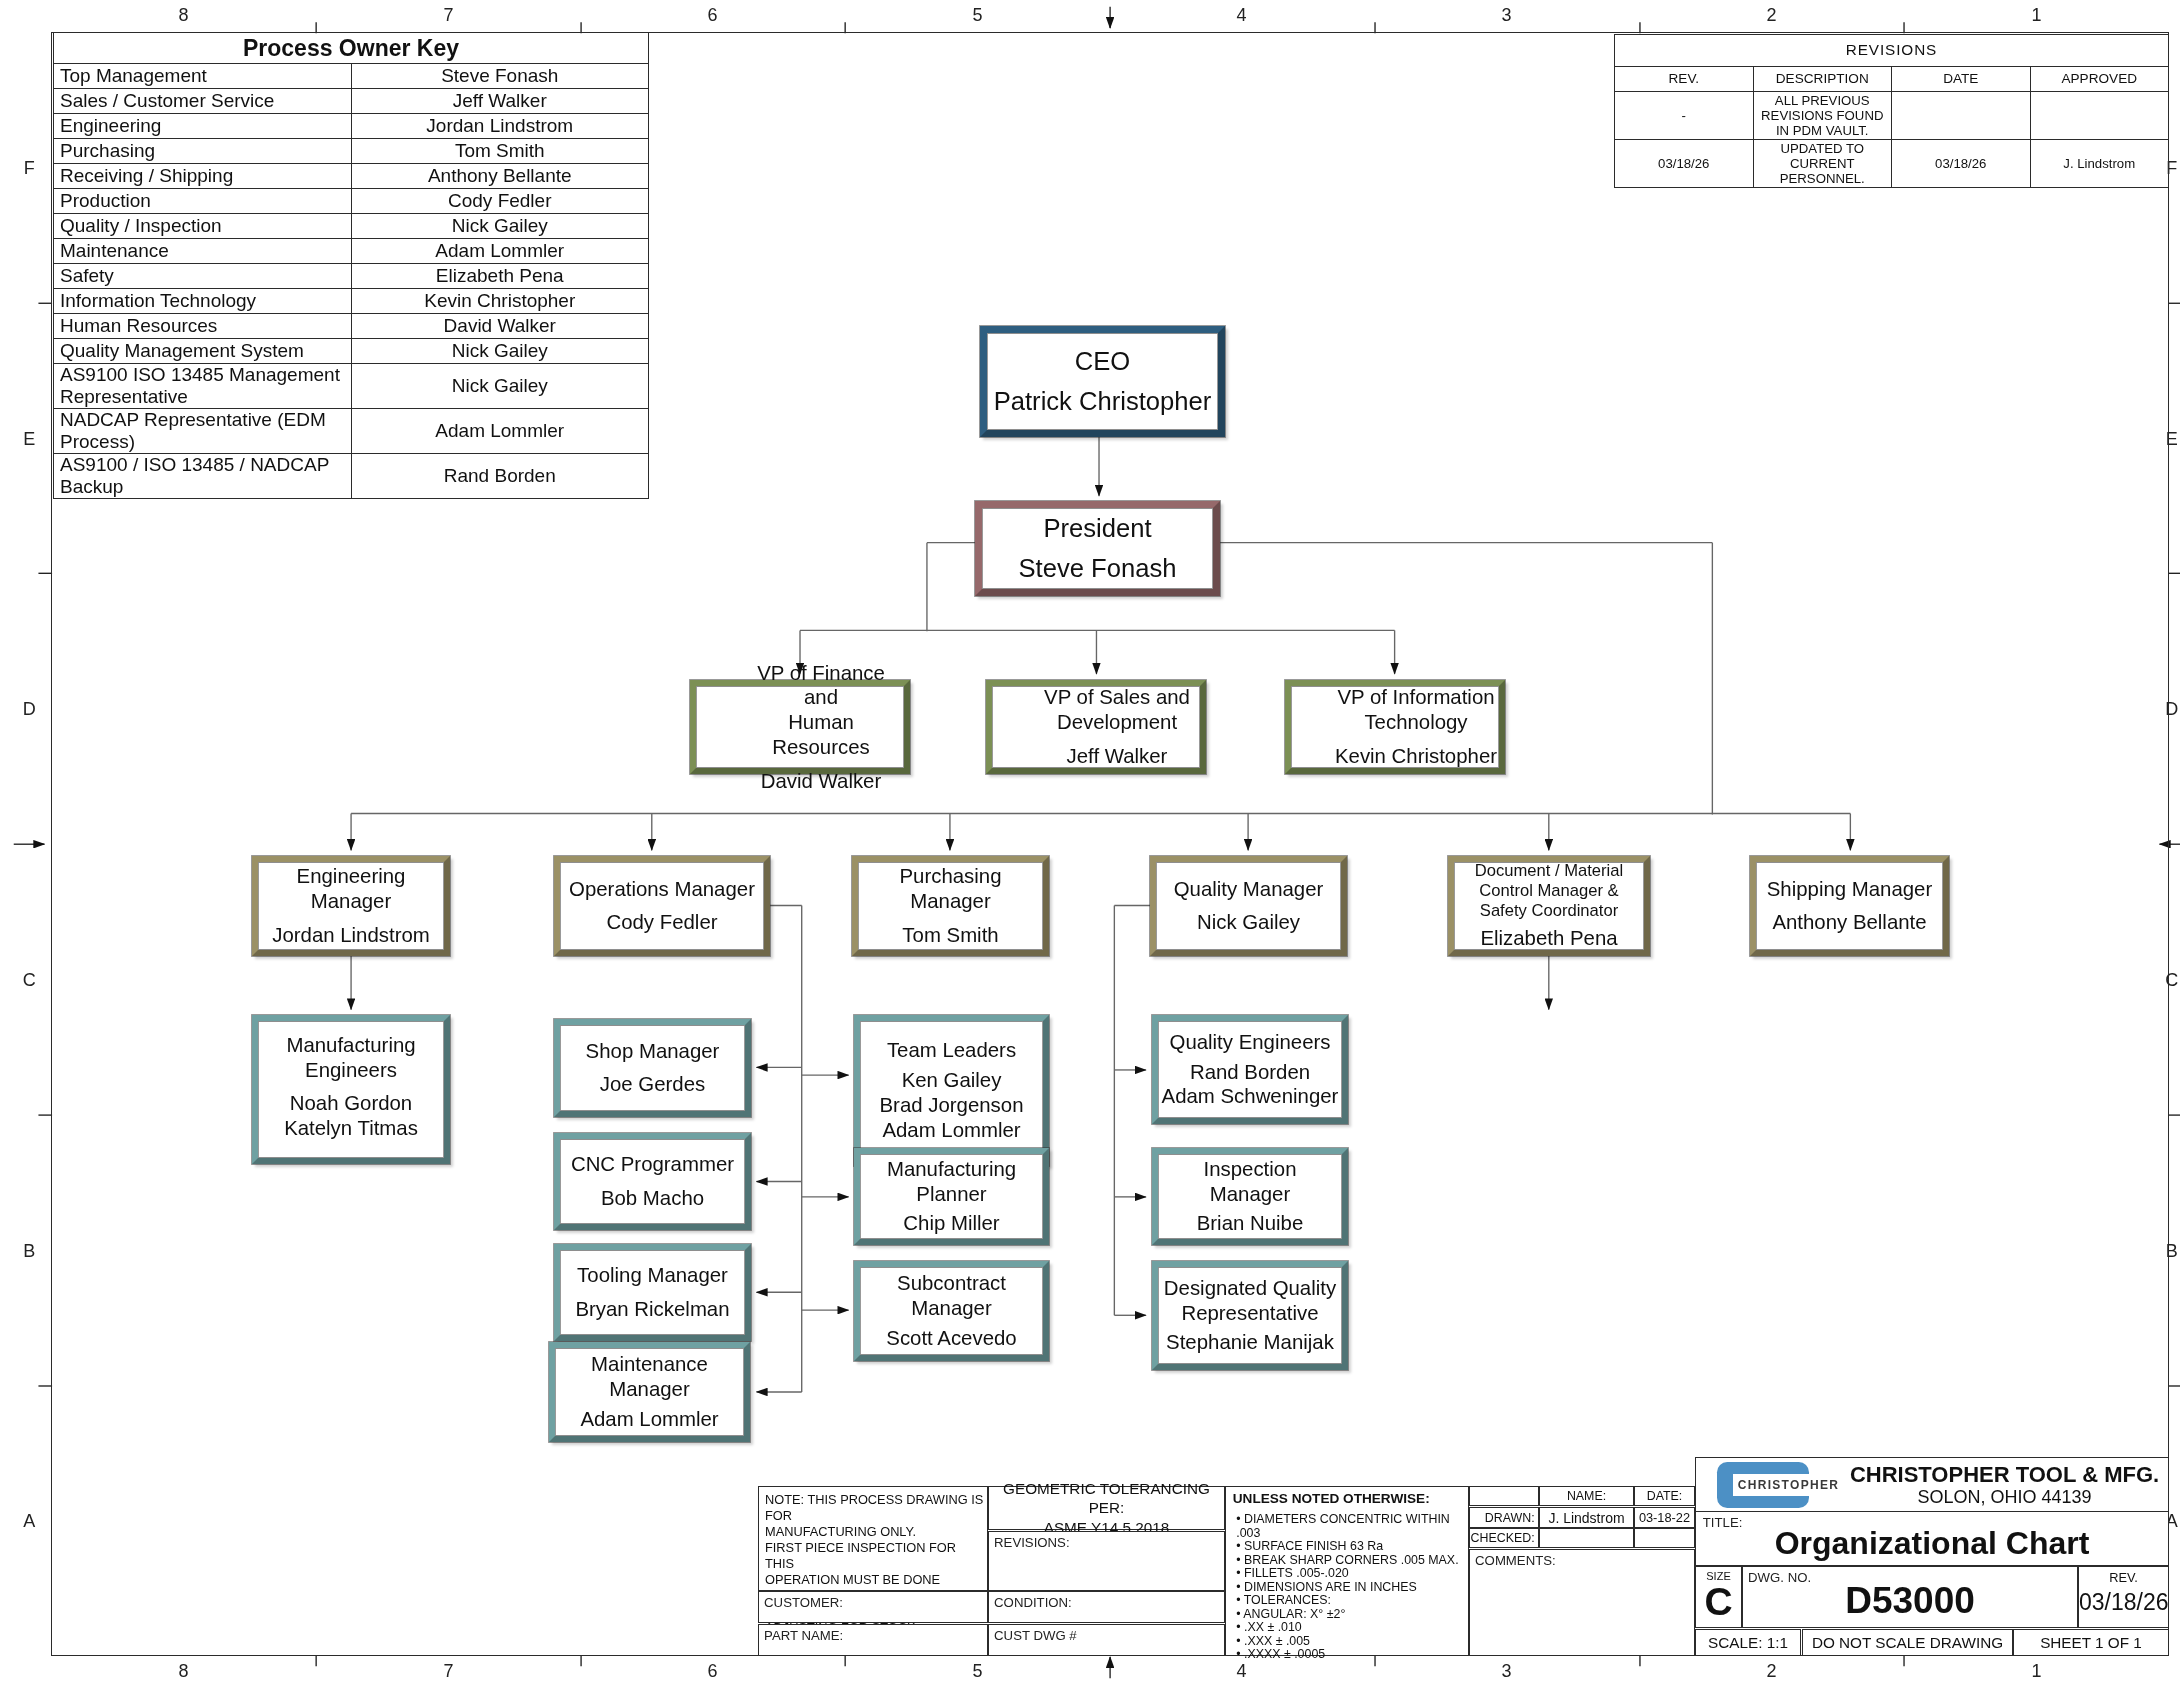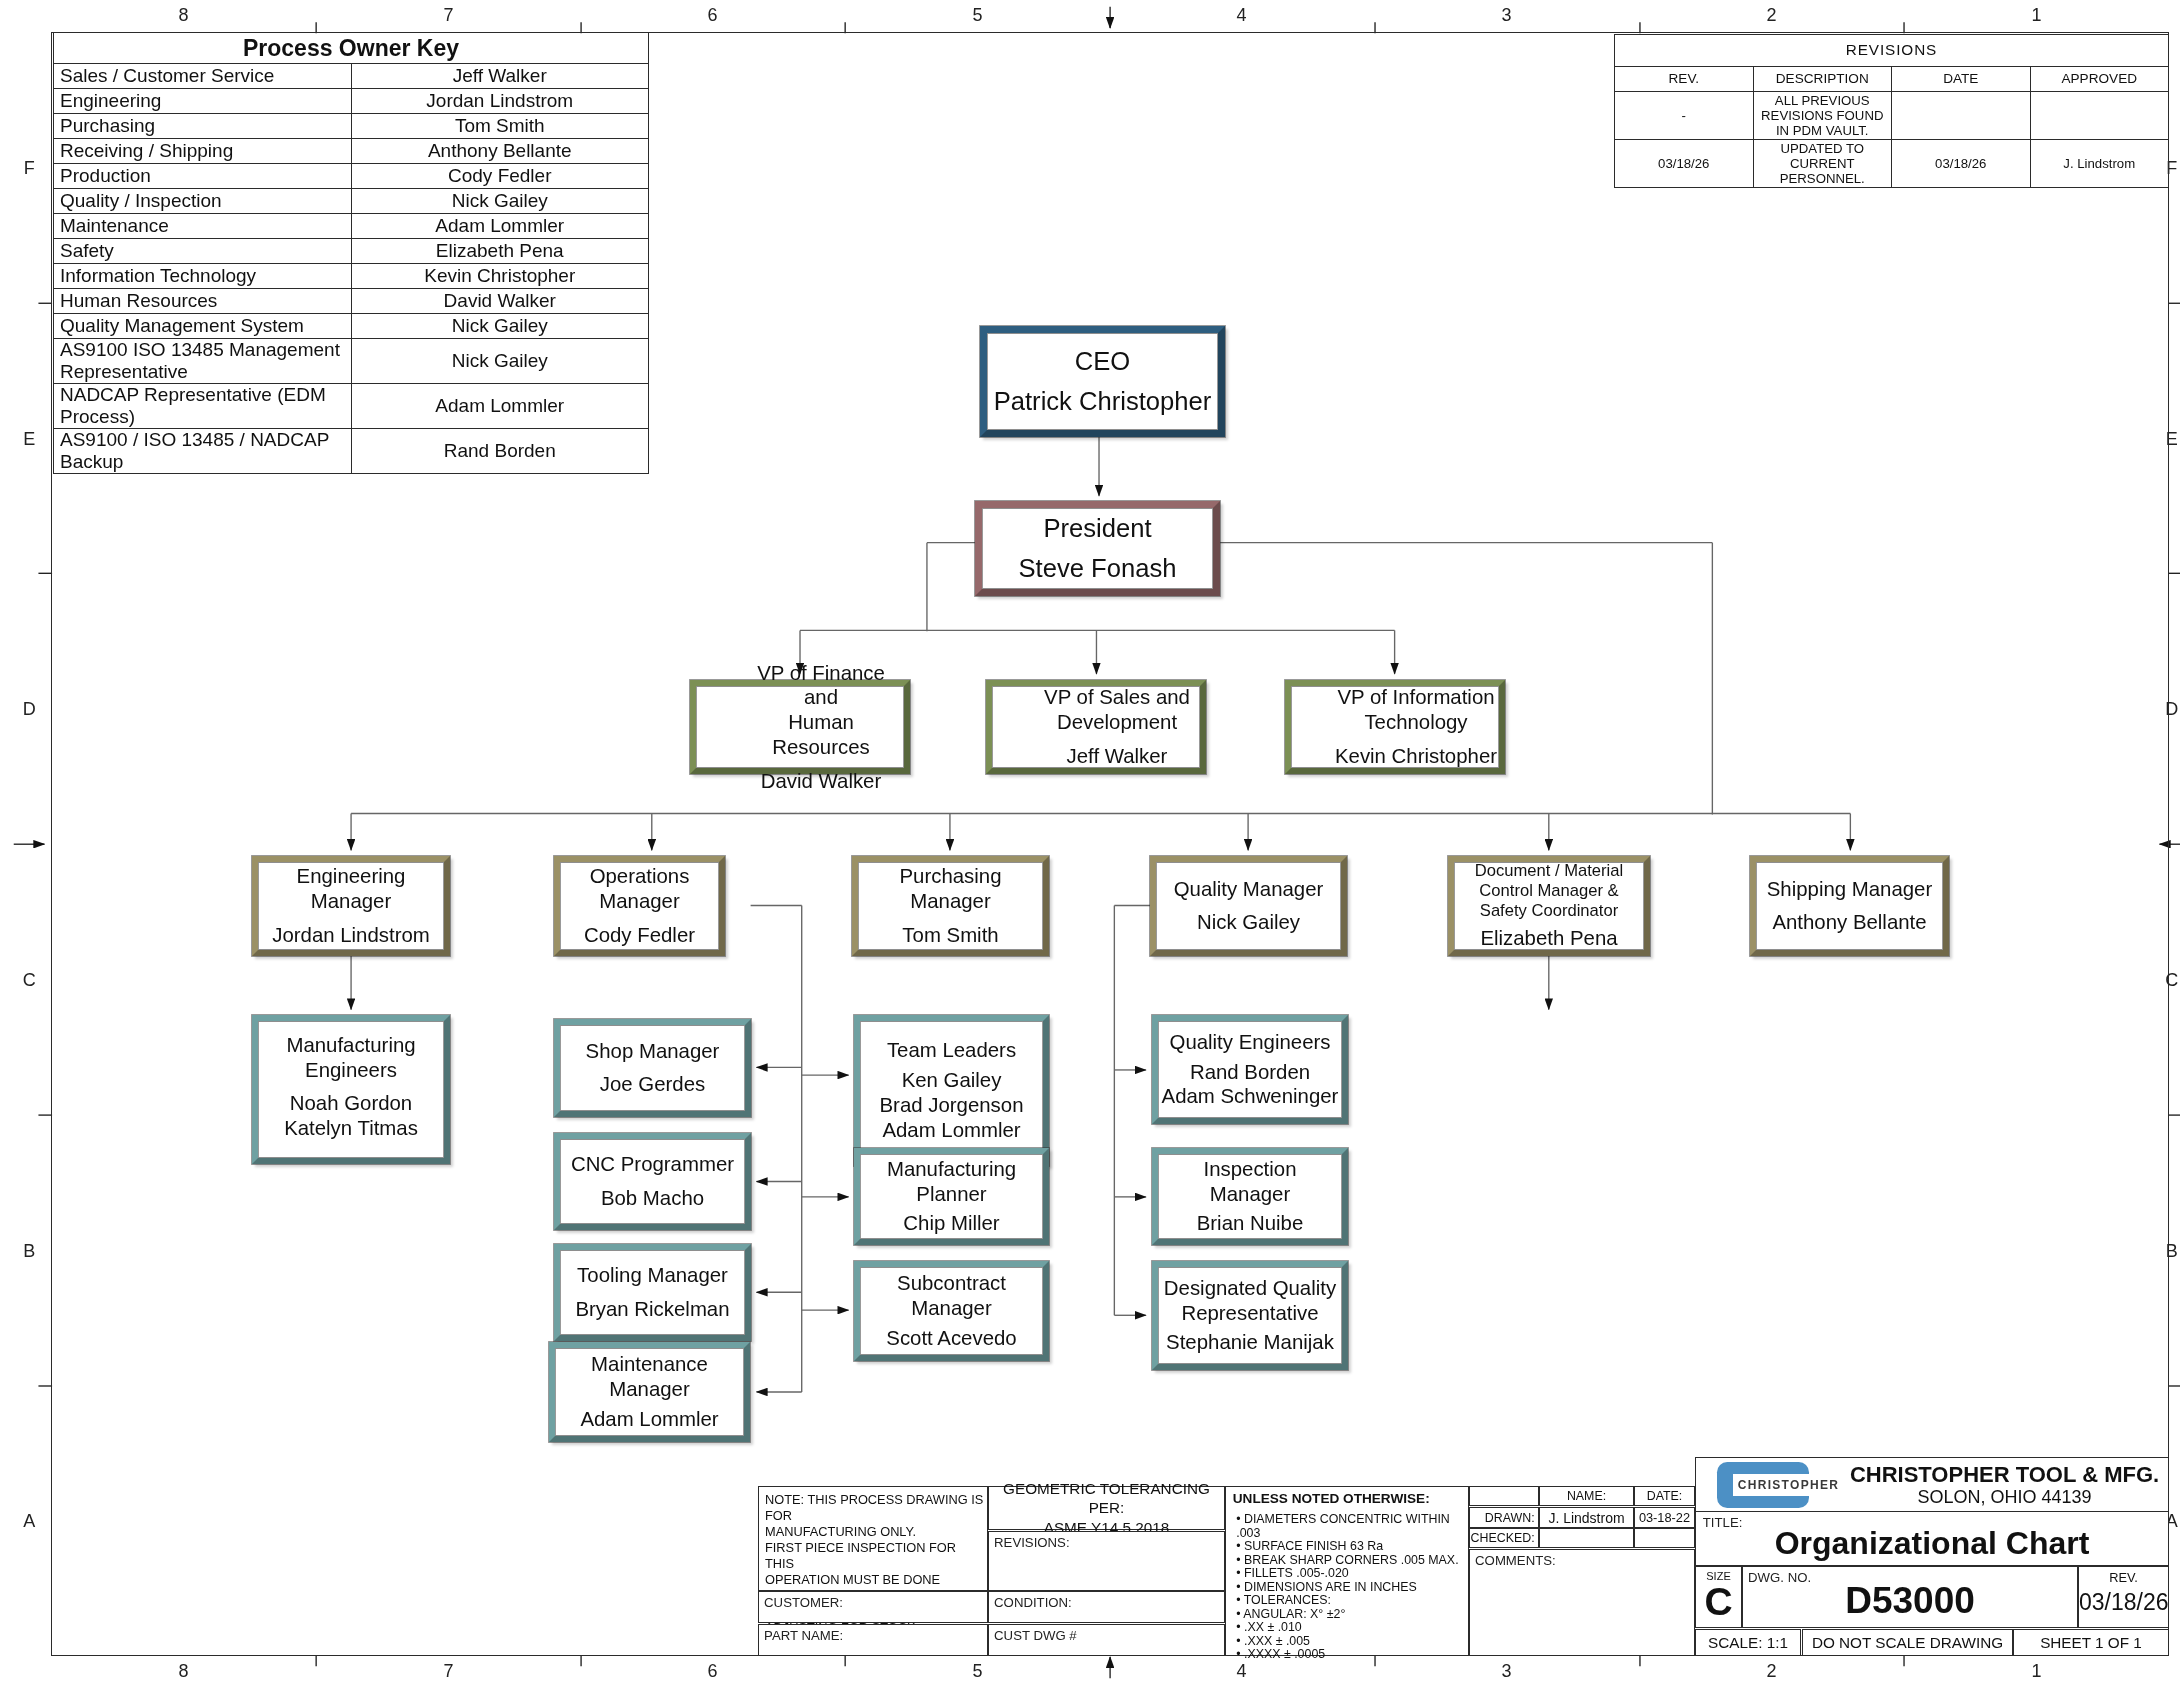--- a/index.html
+++ b/index.html
@@ -184,20 +184,24 @@
   <span class="zl" style="left:2165px;top:970px;width:13.6px">C</span>
   <span class="zl" style="left:2165px;top:1241px;width:13.6px">B</span>
   <span class="zl" style="left:2165px;top:1511px;width:13.6px">A</span>
 
   <table class="pok">
     <tbody>
         <tr>
           <th colspan="2">Process Owner Key</th>
         </tr>
     <tr>
+          <td>Top Management</td>
+          <td class="owner">Steve Fonash</td>
+        </tr>
+    <tr>
           <td>Sales / Customer Service</td>
           <td class="owner">Jeff Walker</td>
         </tr>
     <tr>
           <td>Engineering</td>
           <td class="owner">Jordan Lindstrom</td>
         </tr>
     <tr>
           <td>Purchasing</td>
           <td class="owner">Tom Smith</td>
@@ -296,21 +300,21 @@
   <div class="org-box b-vp" style="left:1285px;top:680px;width:220px;height:94px">
     <span class="role pre">VP of Information
 Technology</span>
     <span class="pname pre">Kevin Christopher</span>
   </div>
   <div class="org-box b-mgr" style="left:252px;top:856px;width:198px;height:100px">
     <span class="role pre">Engineering
 Manager</span>
     <span class="pname pre">Jordan Lindstrom</span>
   </div>
-  <div class="org-box b-mgr" style="left:554px;top:856px;width:171px;height:100px">
+  <div class="org-box b-mgr" style="left:554px;top:856px;width:216px;height:100px">
     <span class="role pre">Operations Manager</span>
     <span class="pname pre">Cody Fedler</span>
   </div>
   <div class="org-box b-mgr" style="left:852px;top:856px;width:197px;height:100px">
     <span class="role pre">Purchasing
 Manager</span>
     <span class="pname pre">Tom Smith</span>
   </div>
   <div class="org-box b-mgr" style="left:1150px;top:856px;width:197px;height:100px">
     <span class="role pre">Quality Manager</span>

